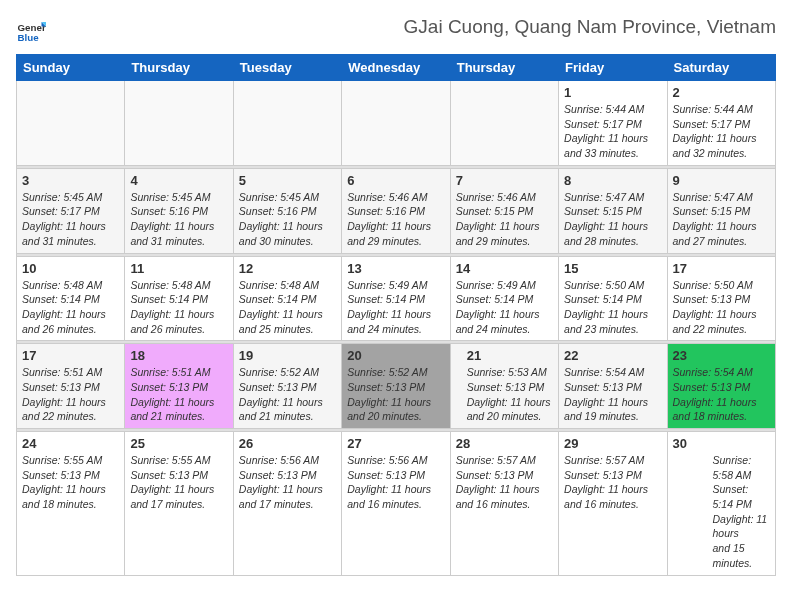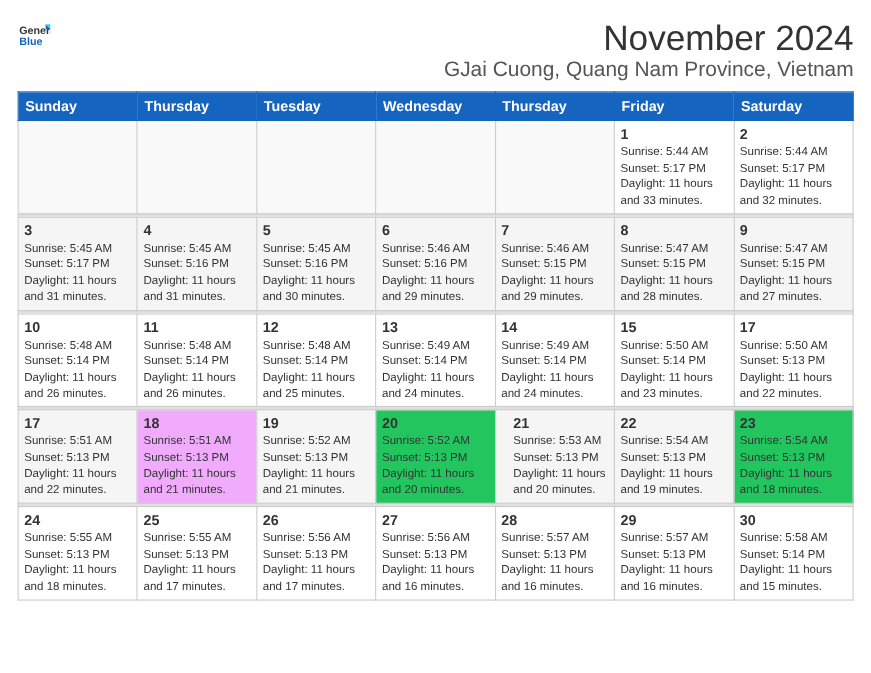--- a/index.html
+++ b/index.html
@@ -65,20 +65,21 @@
     }
     .day-num {
       font-size: 13px;
       font-weight: bold;
       display: block;
       margin-bottom: 2px;
     }
     .day-info {
       line-height: 1.4;
       font-size: 10.5px;
+      font-style: italic;
     }
     tr:nth-child(odd) td:not(.empty) {
       background: #fff;
     }
     tr:nth-child(even) td:not(.empty) {
       background: #f5f5f5;
     }
   </style>
 </head>
 <body>
@@ -86,21 +87,20 @@
 <div class="header">
   <div class="logo">
     <svg class="logo-icon" viewBox="0 0 40 40">
       <text x="2" y="20" font-size="13" font-weight="bold" fill="#333">General</text>
       <text x="2" y="33" font-size="13" font-weight="bold" fill="#1565c0">Blue</text>
       <polygon points="34,8 40,14 34,14" fill="#1565c0"></polygon>
       <polygon points="34,8 40,8 40,14" fill="#4fc3f7"></polygon>
     </svg>
   </div>
   <div class="title-section">
-    <div class="month-title">November 2024</div>
     <div class="location">GJai Cuong, Quang Nam Province, Vietnam</div>
   </div>
 </div>
 
 <table class="calendar">
   <thead>
     <tr>
     <th>Sunday</th>
         <th>Thursday</th>
         <th>Tuesday</th>
@@ -258,21 +258,21 @@
 Daylight: 11 hours
 and 21 minutes.</div>
         </td>
         <td style="background: rgb(245, 245, 245);">
           <span class="day-num">19</span>
           <div class="day-info" style="white-space: pre-line;">Sunrise: 5:52 AM
 Sunset: 5:13 PM
 Daylight: 11 hours
 and 21 minutes.</div>
         </td>
-        <td style="background: #22c55e; margin-left: 30px;">
+        <td style="background: #a3a3a3; margin-left: 30px;">
           <span class="day-num">20</span>
           <div class="day-info" style="white-space: pre-line;">Sunrise: 5:52 AM
 Sunset: 5:13 PM
 Daylight: 11 hours
 and 20 minutes.</div>
         </td>
         <td style="background: rgb(245, 245, 245); padding-left: 16px;">
           <span class="day-num">21</span>
           <div class="day-info" style="white-space: pre-line;">Sunrise: 5:53 AM
 Sunset: 5:13 PM
@@ -335,20 +335,20 @@
         </td>
         <td>
           <span class="day-num">29</span>
           <div class="day-info" style="white-space: pre-line;">Sunrise: 5:57 AM
 Sunset: 5:13 PM
 Daylight: 11 hours
 and 16 minutes.</div>
         </td>
         <td>
           <span class="day-num">30</span>
-          <div class="day-info" style="white-space: pre-line;">Sunrise: 5:58 AM
+          <div class="day-info" style="white-space: pre-line; margin-left: 40px;">Sunrise: 5:58 AM
 Sunset: 5:14 PM
 Daylight: 11 hours
 and 15 minutes.</div>
         </td>
       </tr>
     </tbody>
 </table>
 
 </body></html>

